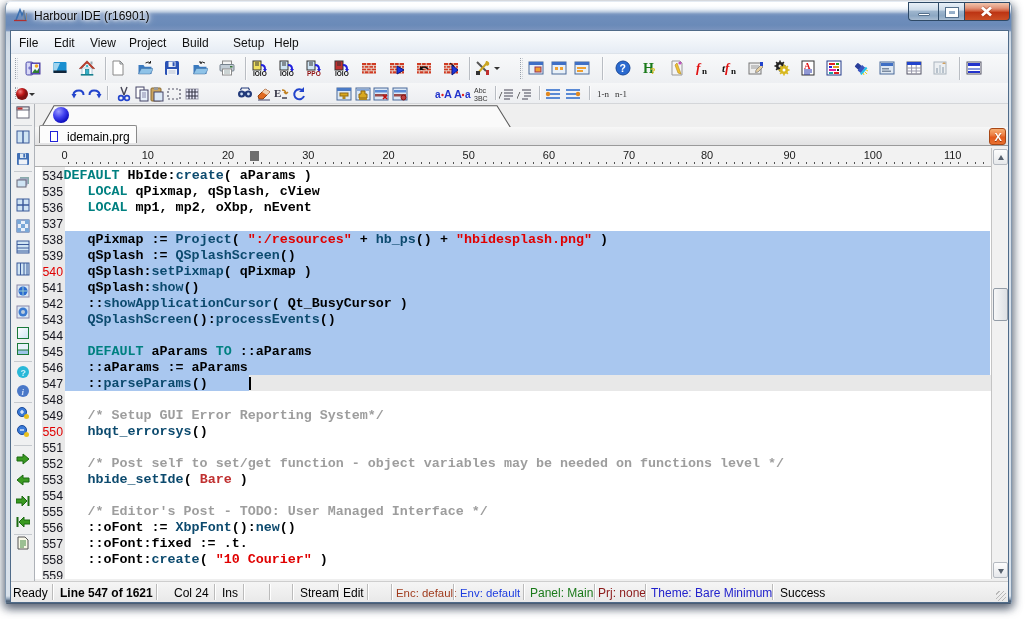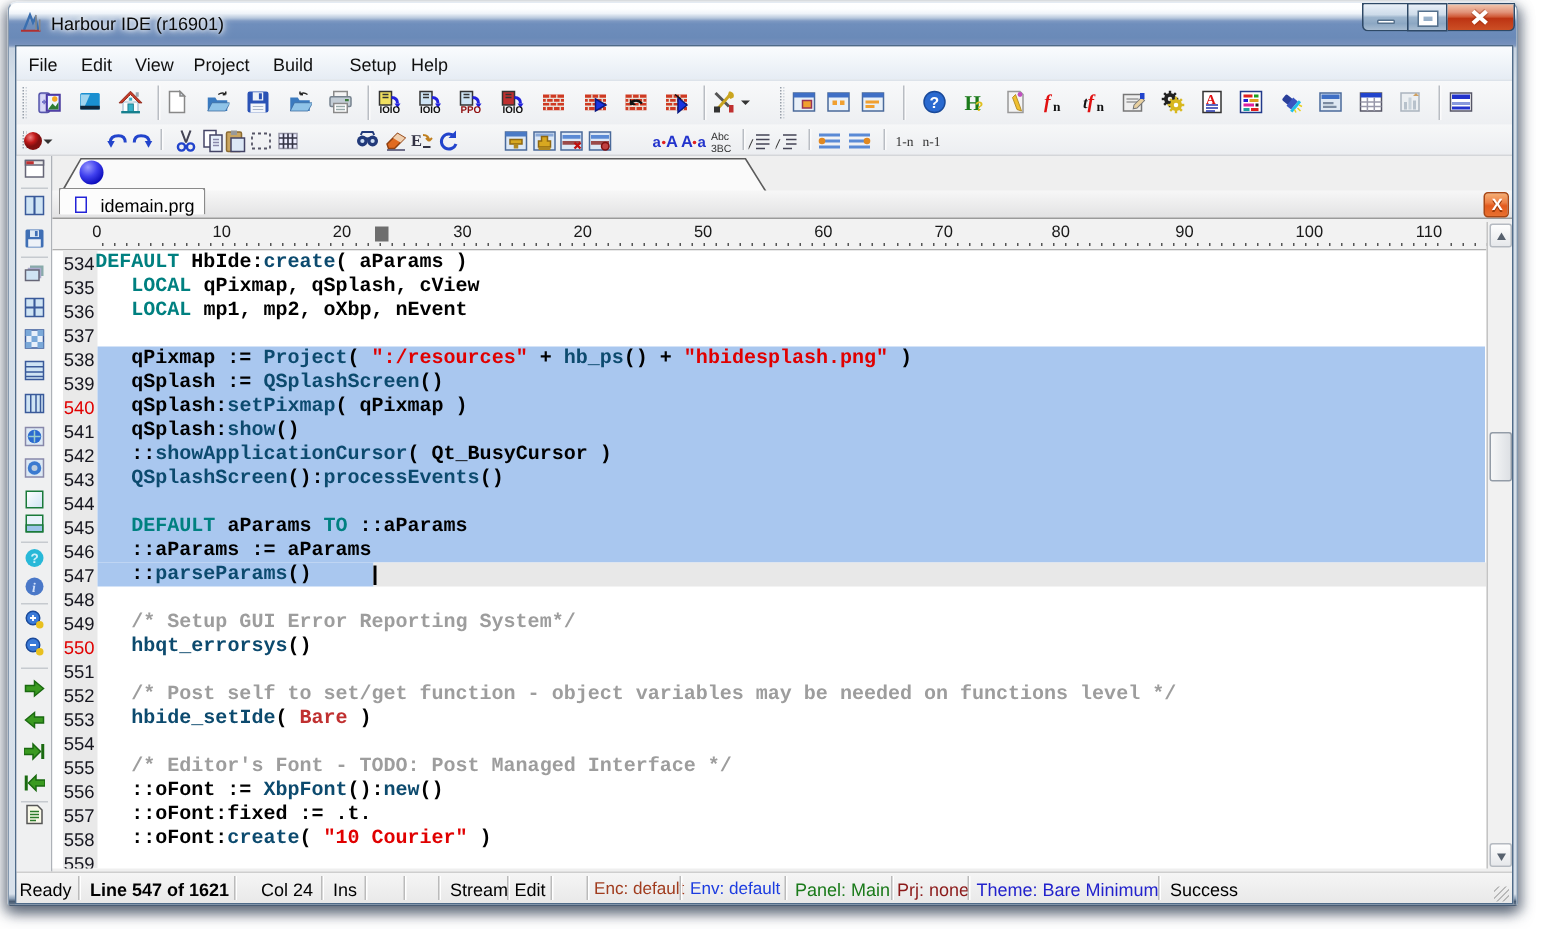--- a/index.html
+++ b/index.html
@@ -813,21 +813,21 @@
    <span class="k">DEFAULT</span> aParams <span class="k">TO</span> ::aParams
    ::aParams := aParams
    ::<span class="f">parseParams</span>()
 
 <span class="c">   /* Setup GUI Error Reporting System*/</span>
    <span class="f">hbqt_errorsys</span>()
 
 <span class="c">   /* Post self to set/get function - object variables may be needed on functions level */</span>
    <span class="f">hbide_setIde</span>( <span class="r">Bare</span> )
 
-<span class="c">   /* Editor's Font - TODO: Post Managed Interface */</span>
+<span class="c">   /* Editor's Post - TODO: User Managed Interface */</span>
    ::oFont := <span class="f">XbpFont</span>():<span class="f">new</span>()
    ::oFont:fixed := .t.
    ::oFont:<span class="f">create</span>( <span class="s">"10 Courier"</span> )</pre>
       <div id="caret"></div>
     </div>
     <div id="vsb">
       <div class="sbtn" style="top:1px">
               <div class="tri" style="top:5px;border-bottom:5px solid #57616e"></div>
             </div>
       <div class="thumb"></div>

